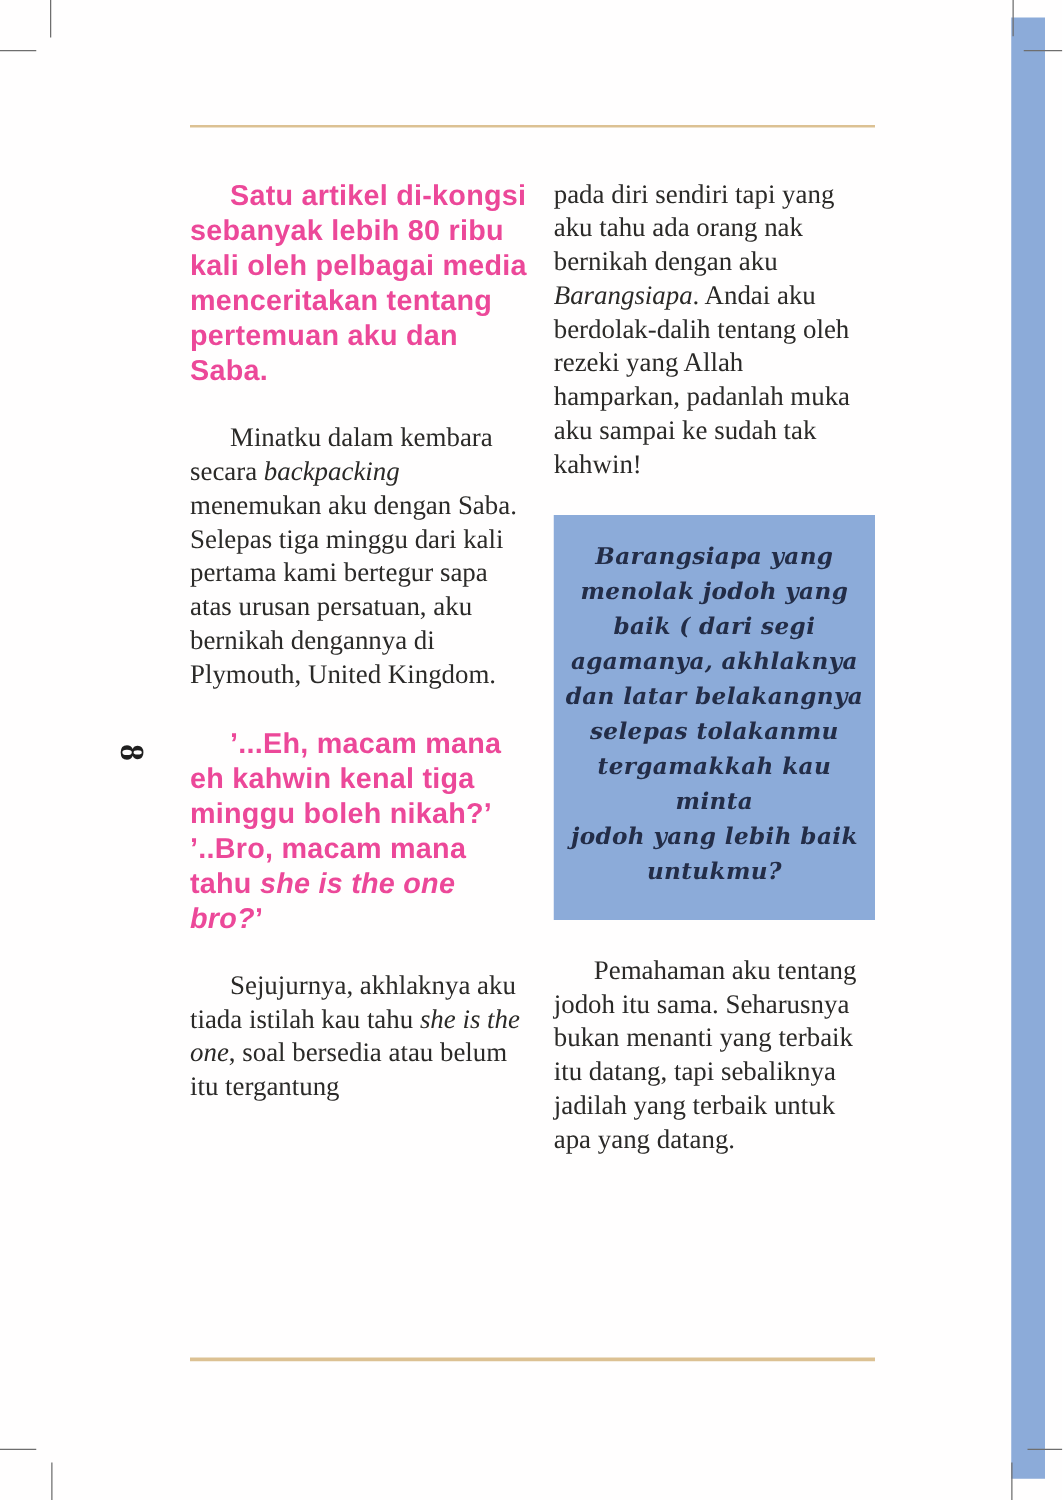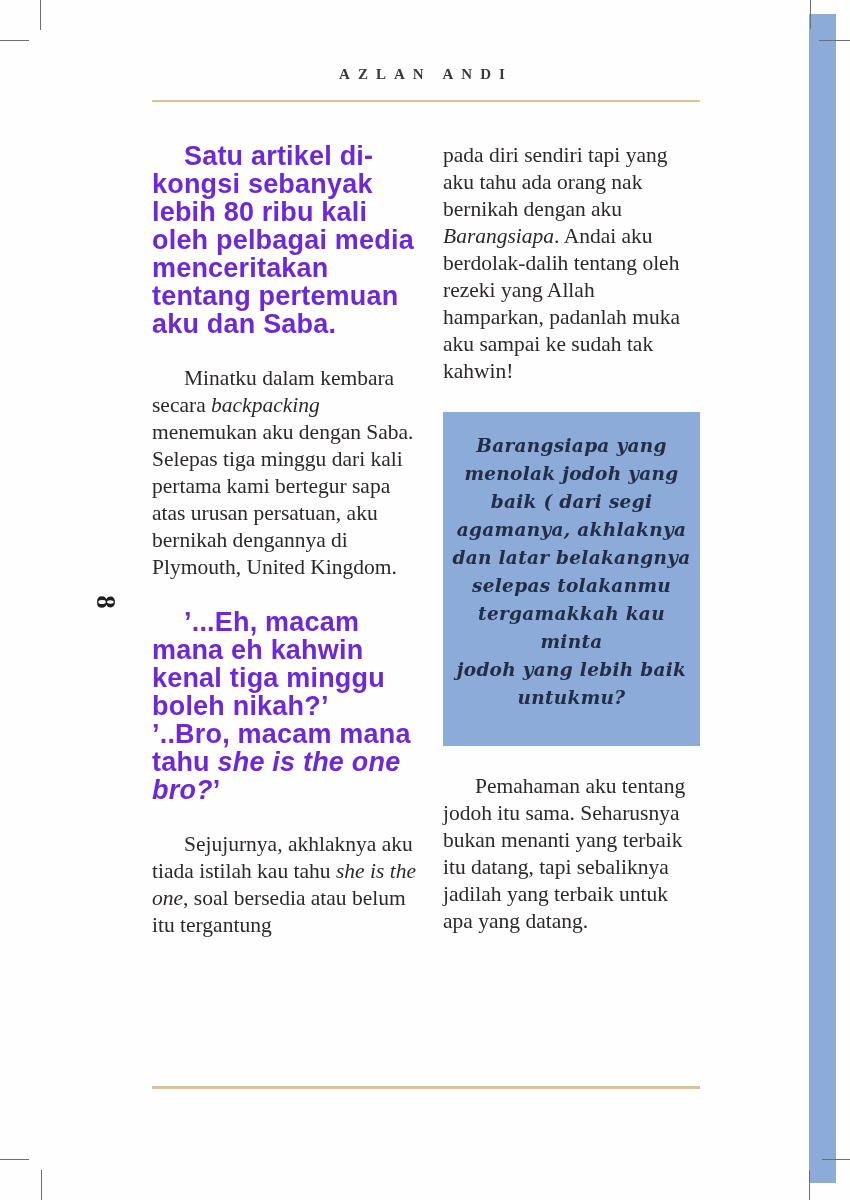--- a/index.html
+++ b/index.html
@@ -20,49 +20,48 @@
     position:absolute;left:86px;top:582px;width:40px;height:40px;
     display:flex;align-items:center;justify-content:center;
     transform:rotate(90deg);font-weight:700;font-size:27px;color:#1f1f1f;
   }
   .col{position:absolute;top:142px;font-size:21.5px;line-height:27px;}
   .col-left{left:152px;width:276px;}
   .col-right{left:443px;width:257px;}
   p.body{margin:0 0 27px 0;}
   p.indent{text-indent:32px;margin-top:27px;}
   p.blue{
-    font-family:"Liberation Sans",sans-serif;font-weight:700;color:#6d28d9;
-    font-size:27px;line-height:28px;margin:0 0 27px 0;white-space:pre-line;
+    font-family:"Liberation Sans",sans-serif;font-weight:700;color:#ec4899;
+    font-size:23px;line-height:28px;margin:0 0 27px 0;white-space:pre-line;
     letter-spacing:0.2px;
   }
   p.blue em{}
   .quote-box{
     box-sizing:border-box;width:257px;background:#8cabd9;color:#232d48;
-    text-align:center;padding:20px 8px 34px;margin:14px 0 24px 0;
+    text-align:center;padding:20px 8px 24px;margin:14px 0 24px 0;
     font-family:"DejaVu Serif",serif;font-style:italic;font-weight:700;
     font-size:18.5px;line-height:28px;white-space:pre-line;letter-spacing:0.3px;
   }
 </style>
 </head>
 <body>
 
 <div class="page">
 
   <div class="mark" style="left:40px;top:0;width:1px;height:30px;"></div>
   <div class="mark" style="left:0;top:40px;width:29px;height:1px;"></div>
   <div class="mark" style="left:810px;top:0;width:1px;height:29px;"></div>
   <div class="mark" style="left:819px;top:40px;width:31px;height:1px;"></div>
   <div class="mark" style="left:0;top:1159px;width:29px;height:1px;"></div>
   <div class="mark" style="left:41px;top:1170px;width:1px;height:30px;"></div>
   <div class="mark" style="left:822px;top:1159px;width:28px;height:1px;"></div>
   <div class="mark" style="left:809px;top:1170px;width:1px;height:30px;"></div>
 
   <div class="bleed-bar"></div>
 
-  <div class="running-head">AZLAN ANDI</div>
   <div class="head-rule"></div>
   <div class="foot-rule"></div>
 
   <div class="page-num">8</div>
 
   <div class="col col-left">
     <p class="blue indent">Satu artikel di-kongsi sebanyak lebih 80 ribu kali oleh pelbagai media menceritakan tentang pertemuan aku dan Saba.</p>
     <p class="body indent"><span>Minatku dalam kembara secara </span><em>backpacking</em><span> menemukan aku dengan Saba. Selepas tiga minggu dari kali pertama kami bertegur sapa atas urusan persatuan, aku bernikah dengannya di Plymouth, United Kingdom.</span></p>
     <p class="blue indent"><span>’...Eh, macam mana eh kahwin kenal tiga minggu boleh nikah?’
 ’..Bro, macam mana tahu </span><em>she is the one bro?</em><span>’</span></p>

